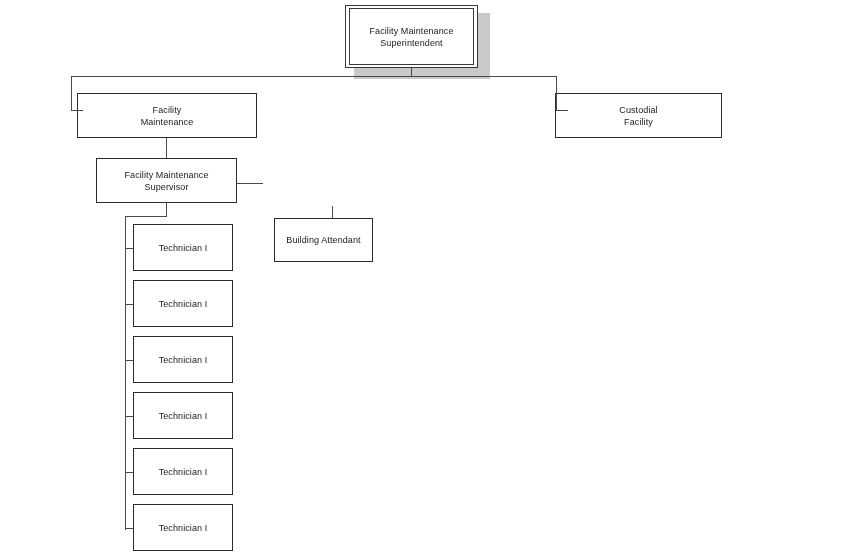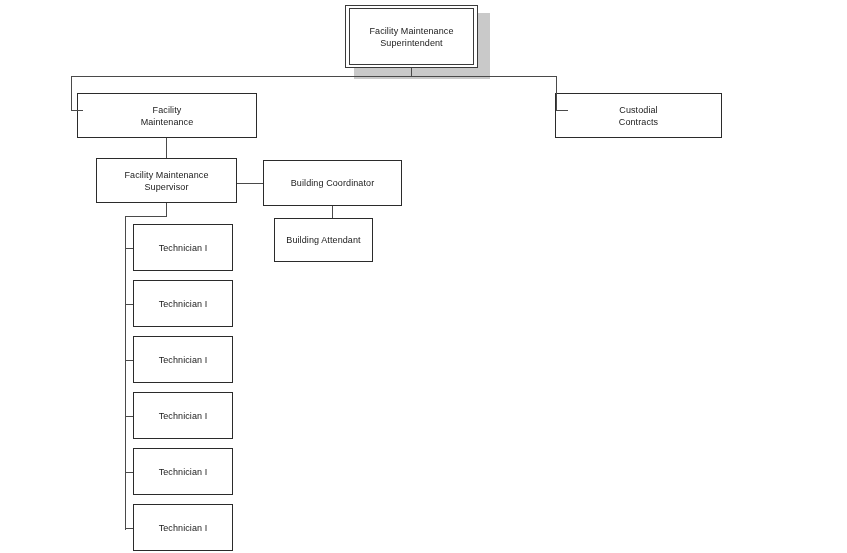--- a/index.html
+++ b/index.html
@@ -98,35 +98,32 @@
   <div class="ln-v" style="left:556px; top:76px; height:35px;"></div>
   <div class="ln-h" style="left:556px; top:110px; width:12px;"></div>
 
   <div class="node" style="left:77px; top:93px; width:180px; height:45px;">
     <span class="label">Facility
 Maintenance</span>
   </div>
 
   <div class="node" style="left:555px; top:93px; width:167px; height:45px;">
     <span class="label">Custodial
-Contracts</span>
+Facility</span>
   </div>
 
   <div class="ln-v" style="left:166px; top:138px; height:20px;"></div>
 
   <div class="node" style="left:96px; top:158px; width:141px; height:45px;">
     <span class="label">Facility Maintenance
 Supervisor</span>
   </div>
 
   <div class="ln-h" style="left:237px; top:183px; width:26px;"></div>
 
-  <div class="node" style="left:263px; top:160px; width:139px; height:46px;">
-    <span class="label">Building Coordinator</span>
-  </div>
 
   <div class="ln-v" style="left:332px; top:206px; height:12px;"></div>
 
   <div class="node" style="left:274px; top:218px; width:99px; height:44px;">
     <span class="label">Building Attendant</span>
   </div>
 
   <div class="ln-v" style="left:166px; top:203px; height:14px;"></div>
   <div class="ln-h" style="left:125px; top:216px; width:42px;"></div>
 

